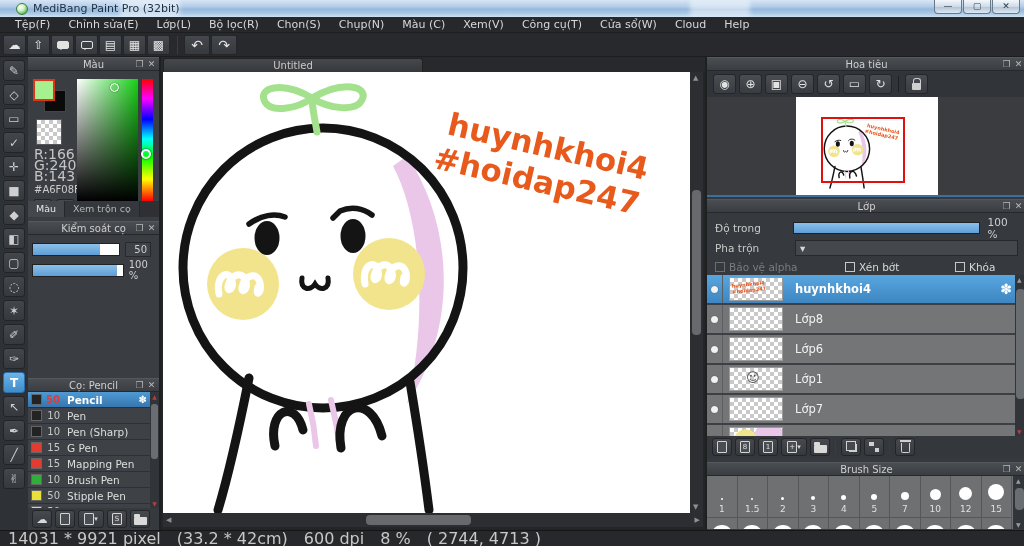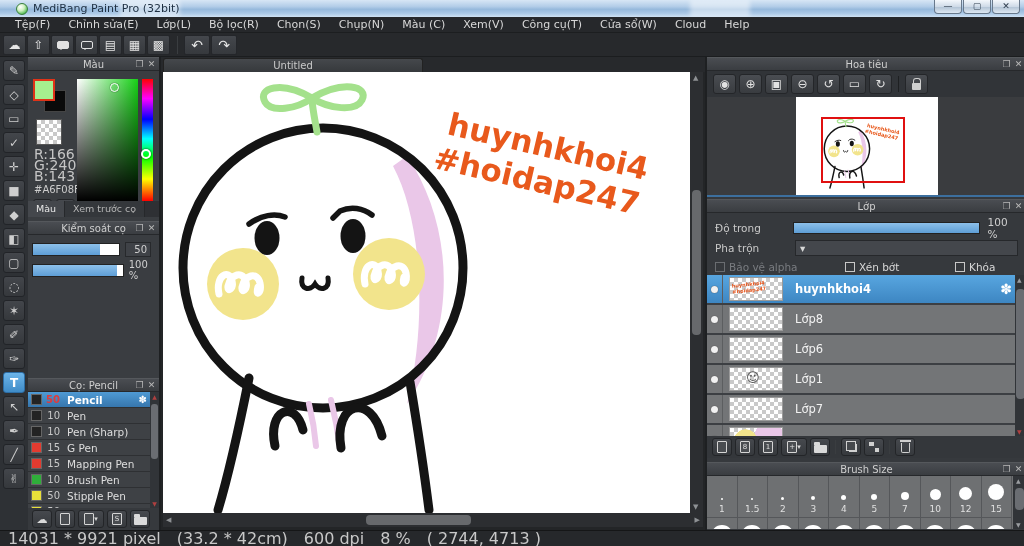--- a/index.html
+++ b/index.html
@@ -327,21 +327,21 @@
         </div>
         <div class="sv-square">
           <div class="sv-cursor"></div>
         </div>
         <div class="hue-bar">
           <div class="hue-cursor"></div>
         </div>
       </div>
       <div class="mau-tabs">
         <div class="mau-tab active">Màu</div>
-        <div class="mau-tab">Xem trước cọ</div>
+        <div class="mau-tab">Xem trộn cọ</div>
       </div>
     </div>
 
     <div class="panel-ks">
       <div class="phead">
         <span class="ptitle">Kiểm soát cọ</span>
         <span class="picon popout">❐</span>
         <span class="picon close">✕</span>
       </div>
       <div class="ks-row">

